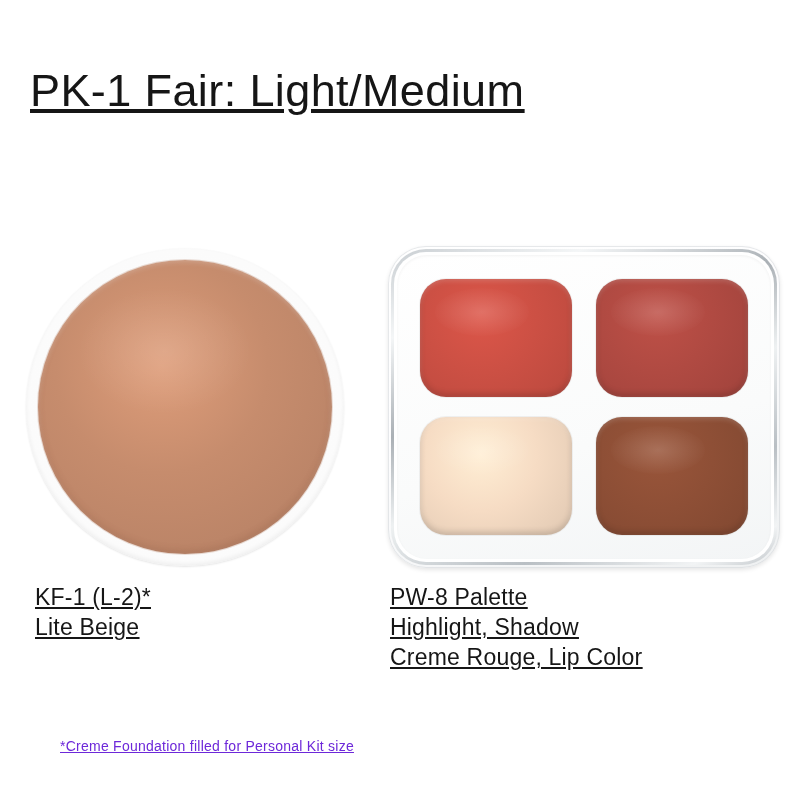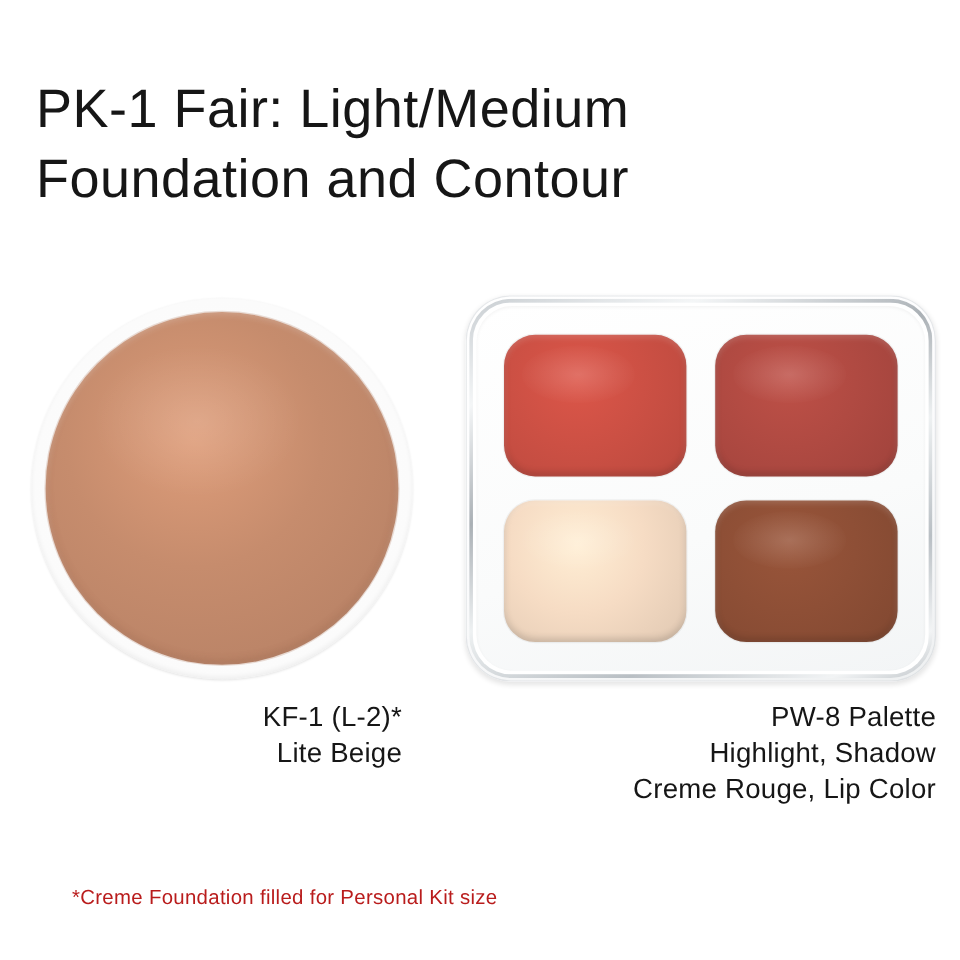--- a/index.html
+++ b/index.html
@@ -1,16 +1,16 @@
 <!DOCTYPE html>
 <html><head>
 <meta charset="utf-8">
 <title>PK-1 Fair Product Card</title>
 <style>
-  * { margin:0; padding:0; box-sizing:border-box; }
+  * { margin:0; padding:0; box-sizing:border-box;text-decoration:underline; }
 
   html, body {
     width:800px; height:800px;
     background:#ffffff;
     overflow:hidden;
   }
 
   body {
     font-family:"Liberation Sans", sans-serif;
     color:#1c1c1c;
@@ -138,50 +138,49 @@
     position:absolute;
     left:10%; top:8%;
     width:62%; height:40%;
     border-radius:50%;
     background:radial-gradient(ellipse at 50% 50%, rgba(255,255,255,0.16) 0%, rgba(255,255,255,0) 75%);
   }
 
   
   .caption {
     position:absolute;
-    text-align:right;
+    text-align:left;
     font-family:"Liberation Sans", sans-serif;
     font-size:23px;
     font-weight:300;
     line-height:30px;
     letter-spacing:0.2px;
     color:#161616;
     white-space:nowrap;
   }
   .caption-left  { left:35px;  top:582px; width:300px; }
   .caption-right { left:390px; top:582px; width:390px; }
 
   
   .footnote {
     position:absolute;
     left:60px; top:738px;
     font-family:"Liberation Sans", sans-serif;
-    font-size:17px;
+    font-size:14px;
     font-weight:400;
     letter-spacing:0.25px;
-    color:#b91c1c;
+    color:#6d28d9;
     white-space:nowrap;
   }
 </style>
 </head>
 <body>
 
 <div class="title-block">
   <div class="title-line">PK-1 Fair: Light/Medium</div>
-  <div class="title-line">Foundation and Contour</div>
 </div>
 
 <div class="products">
 
   <div class="foundation-wrap">
     <div class="foundation-case"></div>
     <div class="foundation-pan" style="background: radial-gradient(circle at 42% 36%, rgb(222, 157, 122) 0%, rgb(198, 140, 109) 42%, rgb(188, 133, 104) 72%, rgb(170, 120, 94) 100%);"></div>
   </div>
 
   <div class="palette-wrap">

